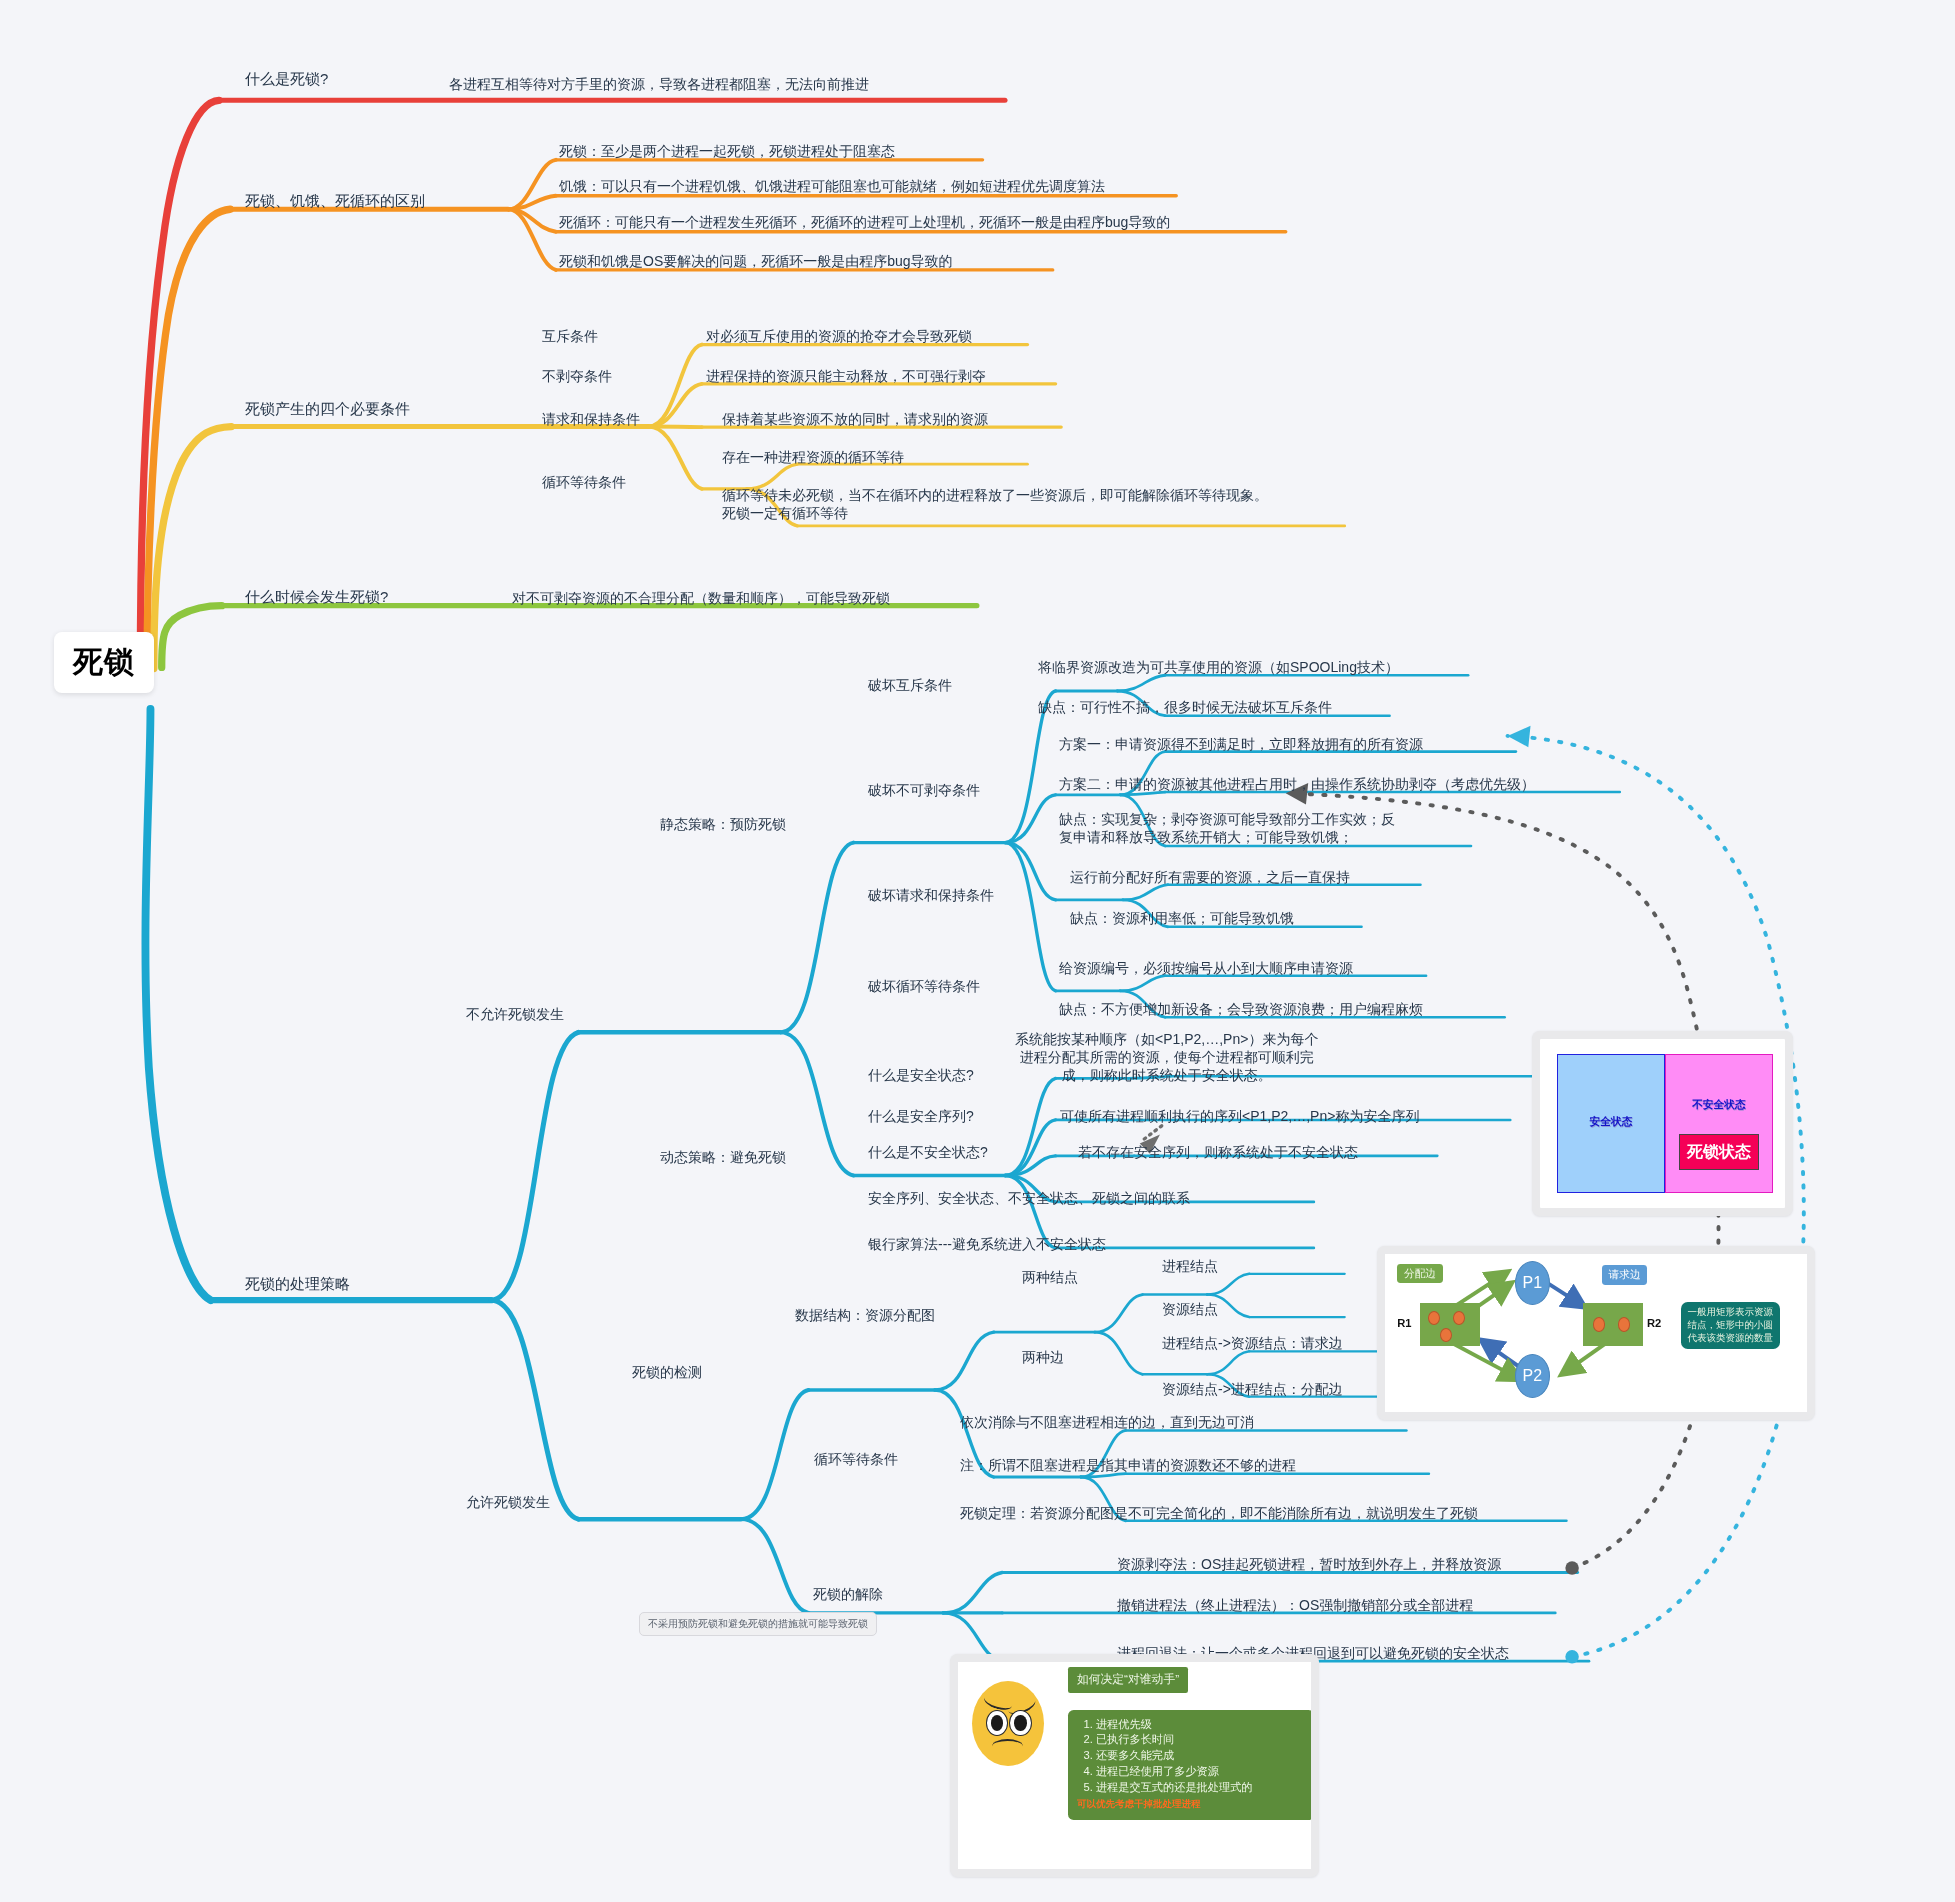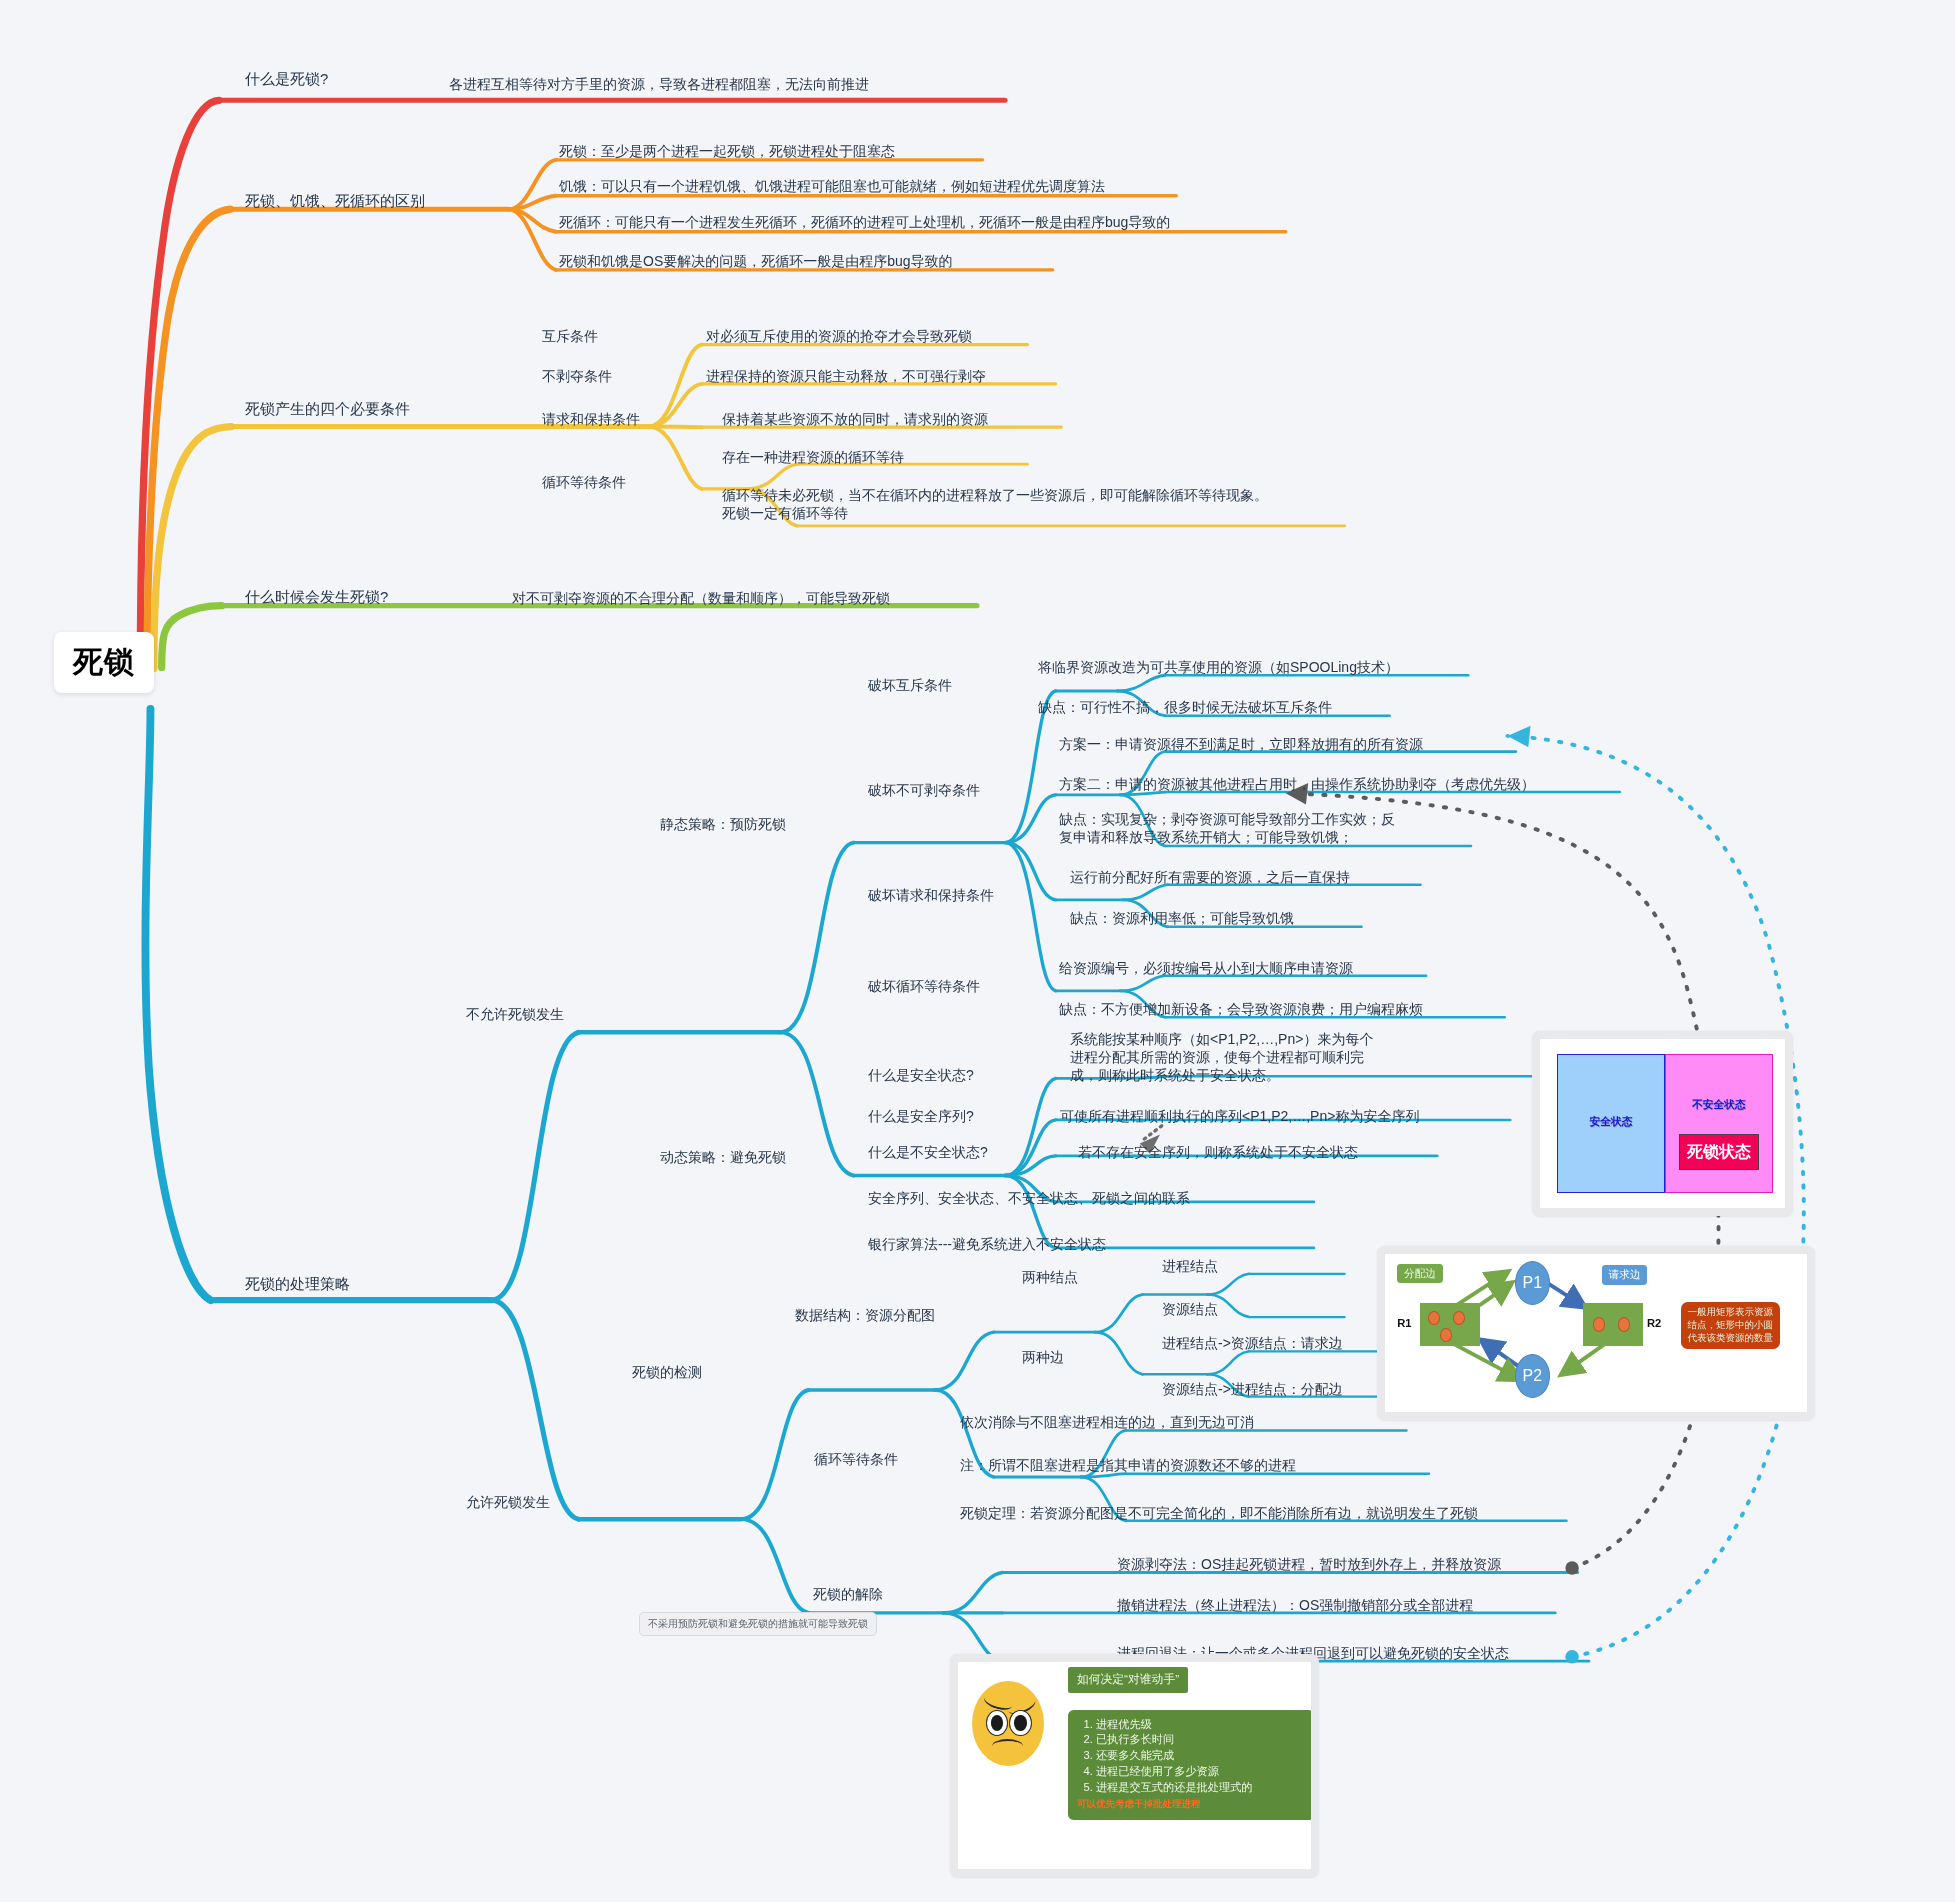--- a/index.html
+++ b/index.html
@@ -103,21 +103,21 @@
   .rag-reslabel { position:absolute; font-size:11.2px; font-weight:700; color:#111; }
   .bub-green {
     position:absolute; background:#76a84a; color:#eef6e6;
     border-radius:3.4px; padding:2.8px 6.7px; font-size:10.7px;
   }
   .bub-blue {
     position:absolute; background:#5b9bd5; color:#fff;
     border-radius:3.4px; padding:2.8px 6.7px; font-size:10.7px;
   }
   .bub-note {
-    position:absolute; background:#c2410c; color:#e9f3e0;
+    position:absolute; background:#0f766e; color:#e9f3e0;
     border-radius:6.7px; padding:4.5px 6.7px; font-size:9.5px; line-height:1.35;
     width:99px;
   }
 
   
   #pic-who { left:950px; top:1654px; width:369px; height:223px; }
   .face {
     position:absolute; left:14.6px; top:19px; width:72px; height:85px;
     border-radius:50%; background:#f5c33b;
   }
@@ -338,21 +338,21 @@
   <div class="node leaf" style="left:1070px; top:868px;">运行前分配好所有需要的资源，之后一直保持</div>
   <div class="node leaf" style="left:1070px; top:909px;">缺点：资源利用率低；可能导致饥饿</div>
 
   <div class="node lvl3" style="left:868px; top:977px;">破坏循环等待条件</div>
   <div class="node leaf" style="left:1059px; top:959px;">给资源编号，必须按编号从小到大顺序申请资源</div>
   <div class="node leaf" style="left:1059px; top:1000px;">缺点：不方便增加新设备；会导致资源浪费；用户编程麻烦</div>
 
   <div class="node lvl3" style="left:660px; top:1148px;">动态策略：避免死锁</div>
 
   <div class="node lvl3" style="left:868px; top:1066px;">什么是安全状态?</div>
-  <div class="node leaf" style="left:1070px; top:1030px;">系统能按某种顺序（如&lt;P1,P2,…,Pn&gt;）来为每个
+  <div class="node leaf" style="left:1015px; top:1030px;text-align:center;">系统能按某种顺序（如&lt;P1,P2,…,Pn&gt;）来为每个
 进程分配其所需的资源，使每个进程都可顺利完
 成，则称此时系统处于安全状态。</div>
 
   <div class="node lvl3" style="left:868px; top:1107px;">什么是安全序列?</div>
   <div class="node leaf" style="left:1060px; top:1107px;">可使所有进程顺利执行的序列&lt;P1,P2,…,Pn&gt;称为安全序列</div>
 
   <div class="node lvl3" style="left:868px; top:1143px;">什么是不安全状态?</div>
   <div class="node leaf" style="left:1078px; top:1143px;">若不存在安全序列，则称系统处于不安全状态</div>
 
   <div class="node lvl3" style="left:868px; top:1189px;">安全序列、安全状态、不安全状态、死锁之间的联系</div>

